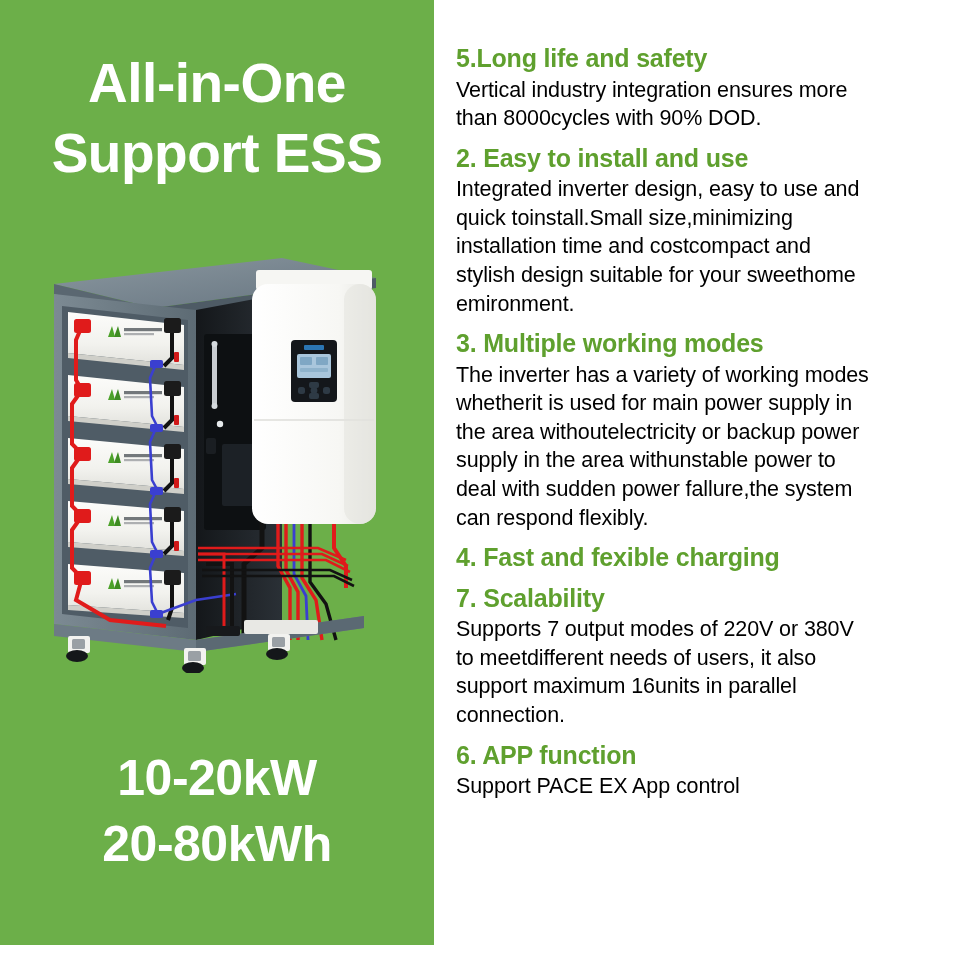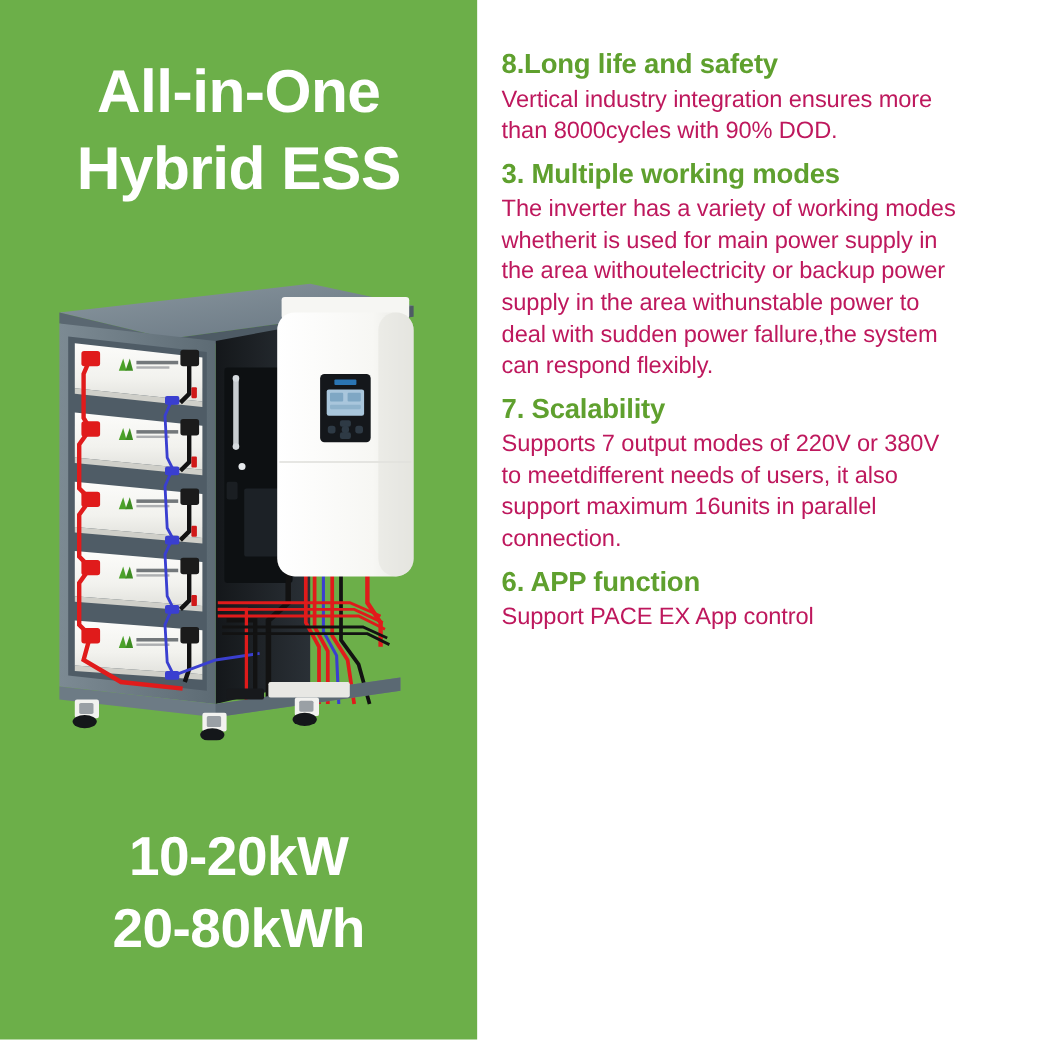--- a/index.html
+++ b/index.html
@@ -78,36 +78,36 @@
   .feat-head {
     margin: 0 0 2px 0;
     color: #5FA02E;
     font-size: 25px;
     font-weight: bold;
     line-height: 1.18;
     letter-spacing: -0.2px;
   }
   .feat-body {
     margin: 0;
-    color: #be185d;
+    color: #000000;
     font-size: 21.5px;
     line-height: 1.33;
     letter-spacing: -0.1px;
   }
 </style>
 </head>
 <body>
 
 <div id="page">
 
   <div class="left-panel">
 
     <h1 class="hero-title">
       <span class="tline">All-in-One</span>
-      <span class="tline">Hybrid ESS</span>
+      <span class="tline">Support ESS</span>
     </h1>
 
     <div class="product">
       <svg viewBox="0 0 350 425" xmlns="http://www.w3.org/2000/svg">
         <defs>
           <linearGradient id="gFrame" x1="0" y1="0" x2="1" y2="0">
             <stop offset="0%" stop-color="#7C8A93"></stop>
             <stop offset="100%" stop-color="#5D6B74"></stop>
           </linearGradient>
           <linearGradient id="gTop" x1="0" y1="0" x2="1" y2="1">
@@ -333,31 +333,36 @@
 
     <div class="specs">
       <span class="sline">10-20kW</span>
       <span class="sline">20-80kWh</span>
     </div>
   </div>
 
   <div class="right-panel">
 
     <div class="feature">
-      <h2 class="feat-head">8.Long life and safety</h2>
+      <h2 class="feat-head">5.Long life and safety</h2>
       <p class="feat-body">Vertical industry integration ensures more than 8000cycles with 90% DOD.</p>
     </div>
 
+    <div class="feature">
+      <h2 class="feat-head">2. Easy to install and use</h2>
+      <p class="feat-body">Integrated inverter design, easy to use and quick toinstall.Small size,minimizing installation time and costcompact and stylish design suitable for your sweethome emironment.</p>
+    </div>
 
     <div class="feature">
       <h2 class="feat-head">3. Multiple working modes</h2>
       <p class="feat-body">The inverter has a variety of working modes whetherit is used for main power supply in the area withoutelectricity or backup power supply in the area withunstable power to deal with sudden power fallure,the system can respond flexibly.</p>
     </div>
 
     <div class="feature">
+      <h2 class="feat-head">4. Fast and fexible charging</h2>
     </div>
 
     <div class="feature">
       <h2 class="feat-head">7. Scalability</h2>
       <p class="feat-body">Supports 7 output modes of 220V or 380V to meetdifferent needs of users, it also support maximum 16units in parallel connection.</p>
     </div>
 
     <div class="feature">
       <h2 class="feat-head">6. APP function</h2>
       <p class="feat-body">Support PACE EX App control</p>

